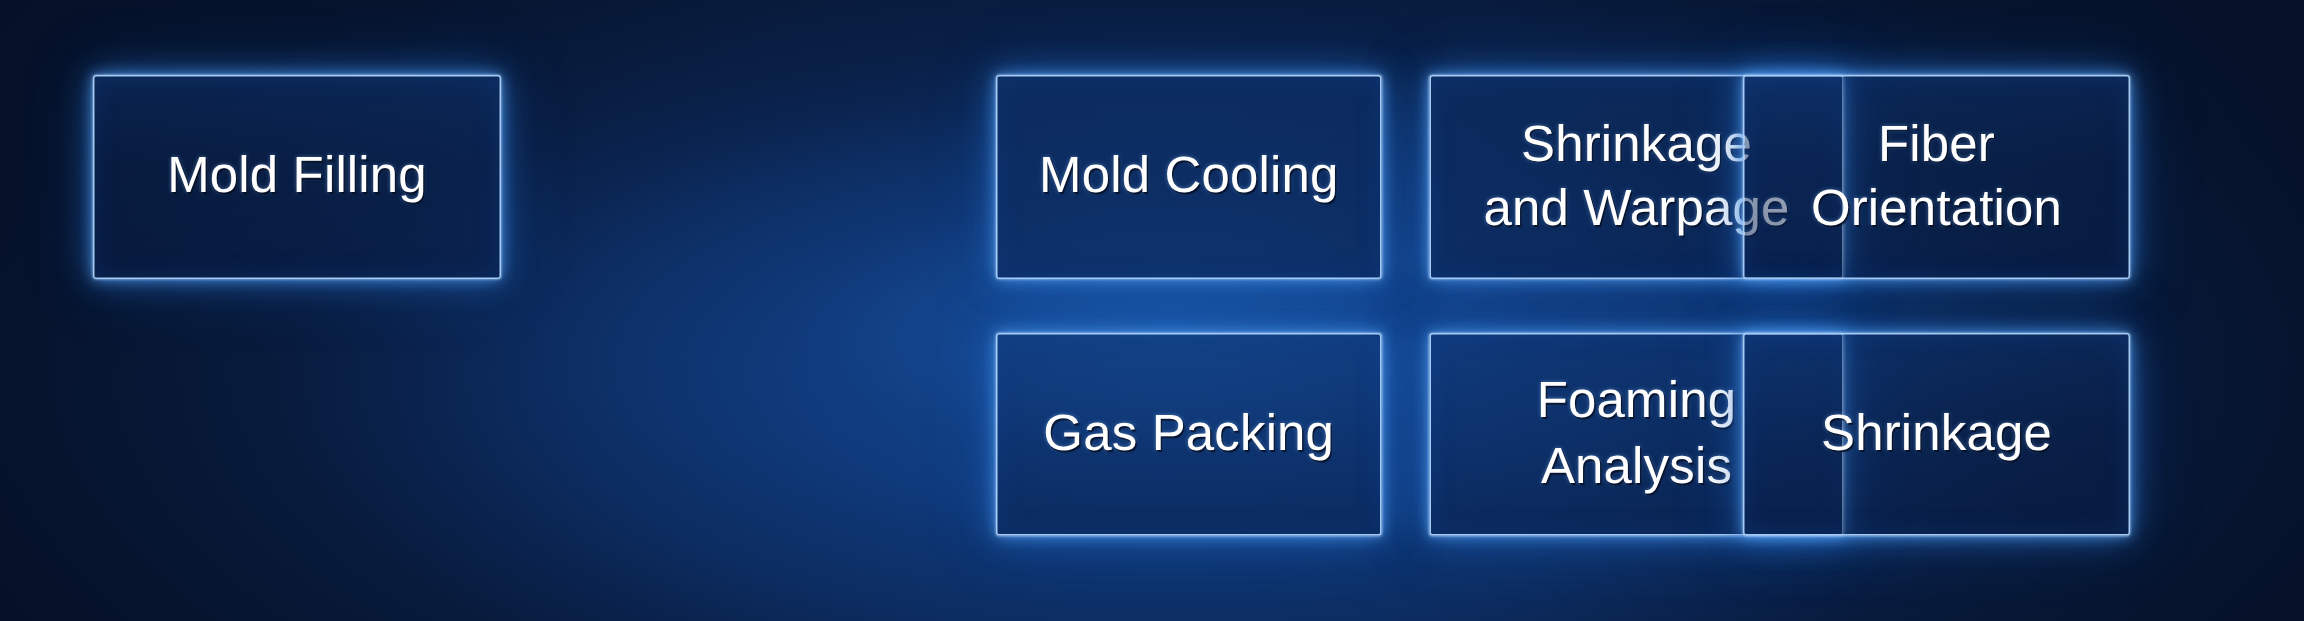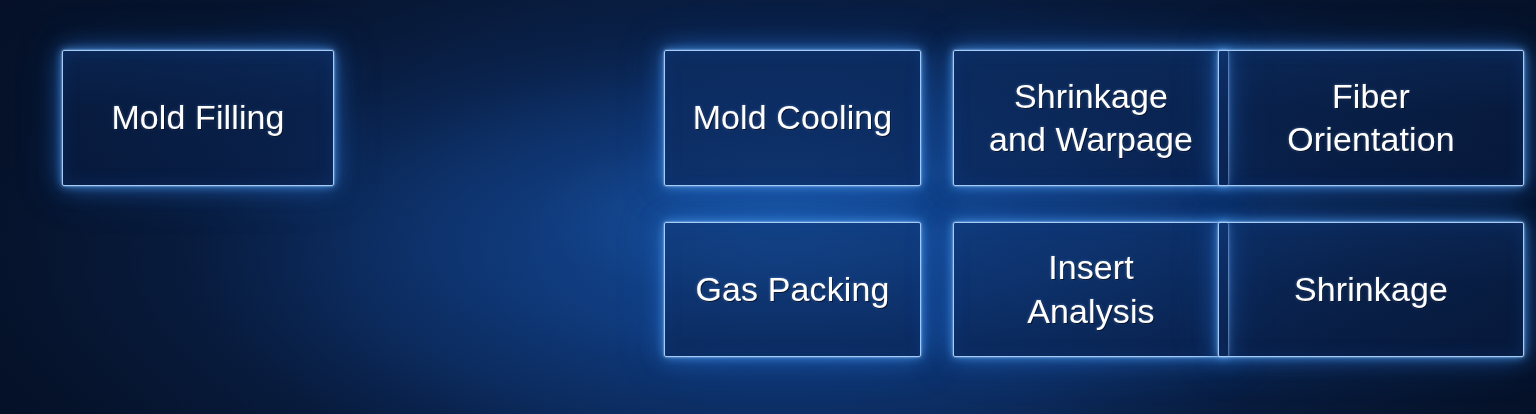--- a/index.html
+++ b/index.html
@@ -96,21 +96,21 @@
       1px 1px 1px rgba(0,8,28,0.85),
       0 0 3px rgba(150,200,255,0.45);
     padding: 0 8px;
   }
 
   
   .col-1 { left: 62px;   width: 272px; }
   .col-2 { left: 366px;  width: 271px; }
   .col-3 { left: 664px;  width: 257px; }
   .col-4 { left: 953px;  width: 276px; }
-  .col-5 { left: 1218px; width: 306px; }
+  .col-5 { left: 1162px; width: 258px; }
 
   
   .row-1 { top: 50px;  height: 136px; }
   .row-2 { top: 222px; height: 135px; }
 </style>
 </head>
 <body>
 
 <div id="stage">
 
@@ -139,21 +139,21 @@
 Orientation</span>
     </div>
 
 
 
     <div class="tile row-2 col-3">
       <span class="tile-label">Gas Packing</span>
     </div>
 
     <div class="tile row-2 col-4">
-      <span class="tile-label">Insert
+      <span class="tile-label">Foaming
 Analysis</span>
     </div>
 
     <div class="tile row-2 col-5">
       <span class="tile-label">Shrinkage</span>
     </div>
 
   </div>
 </div>
 

